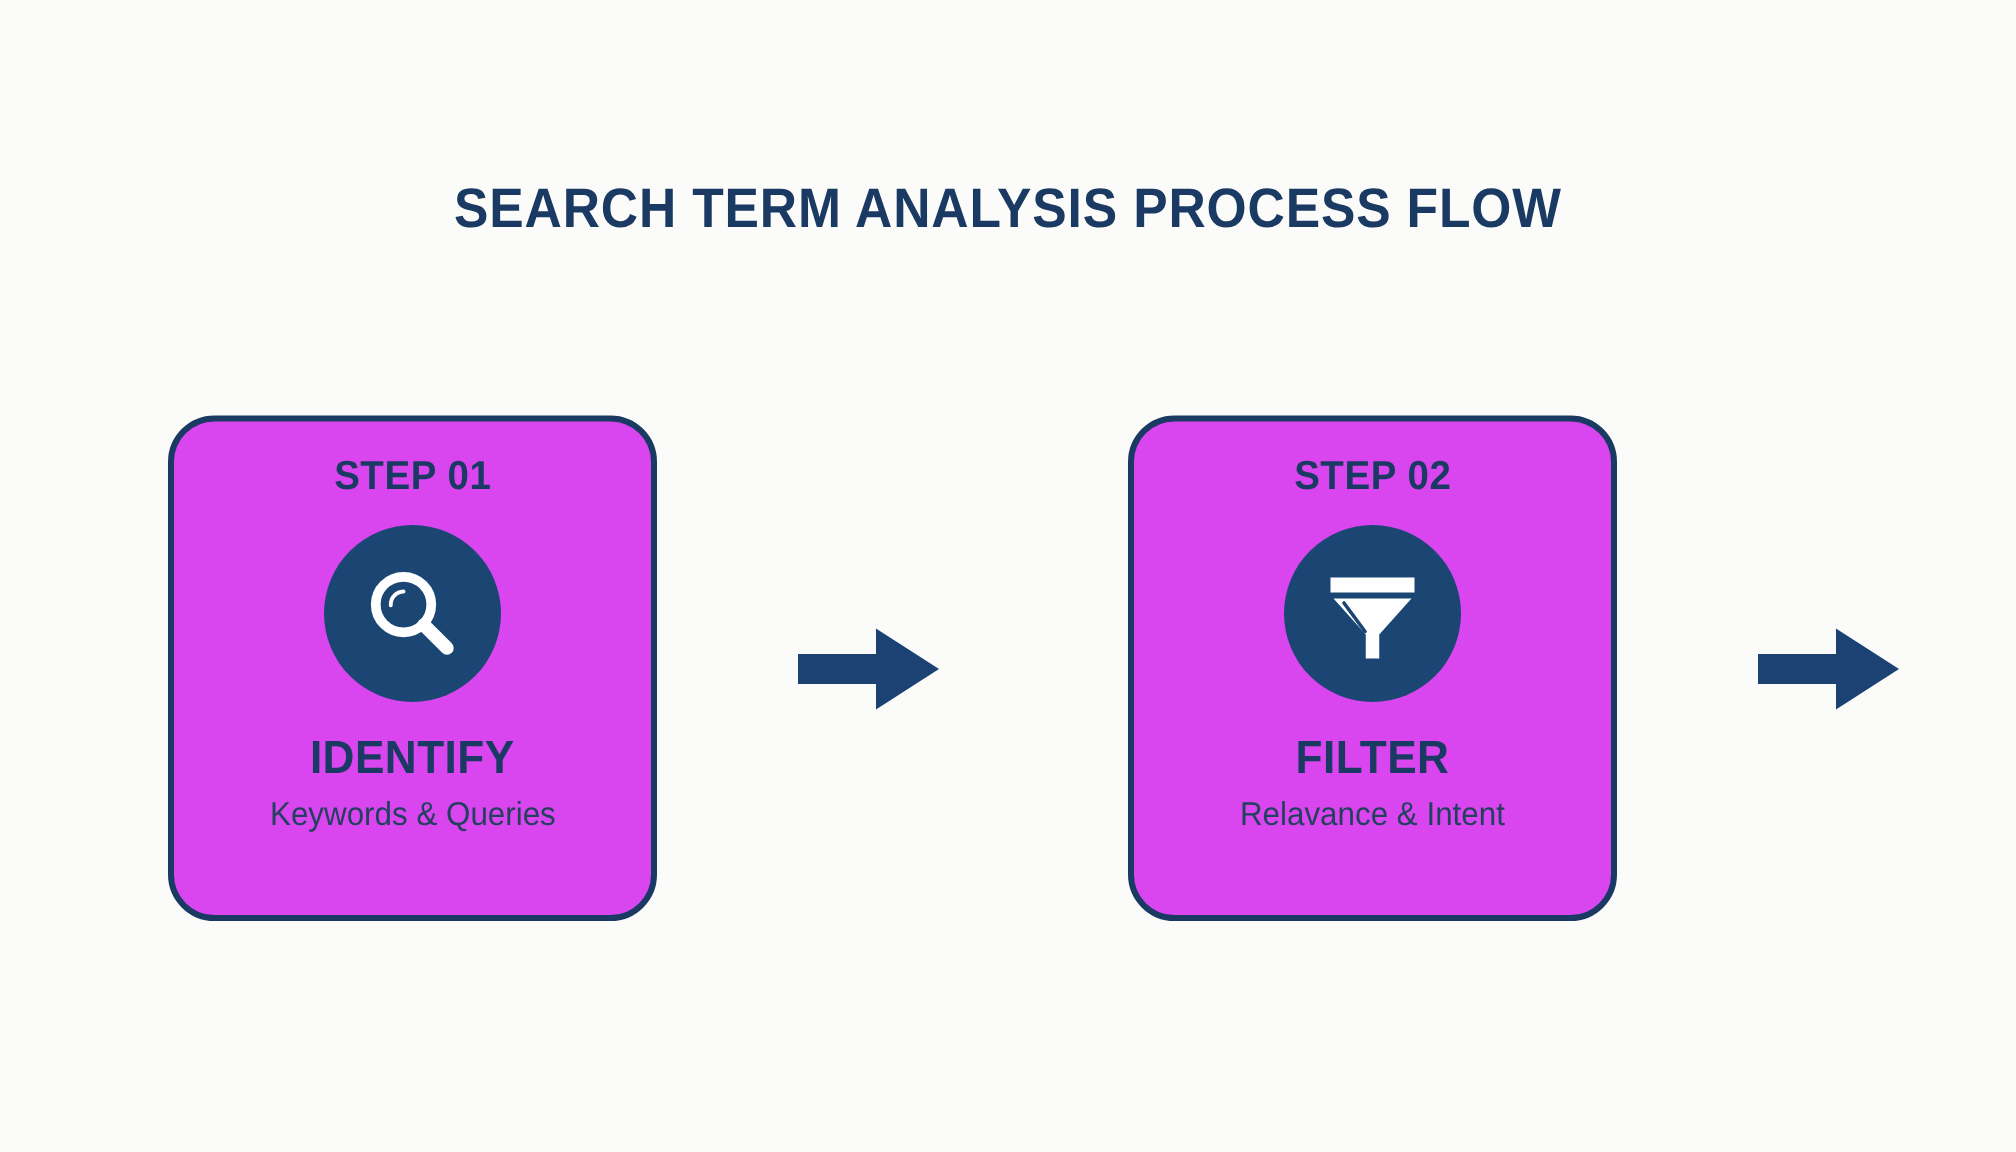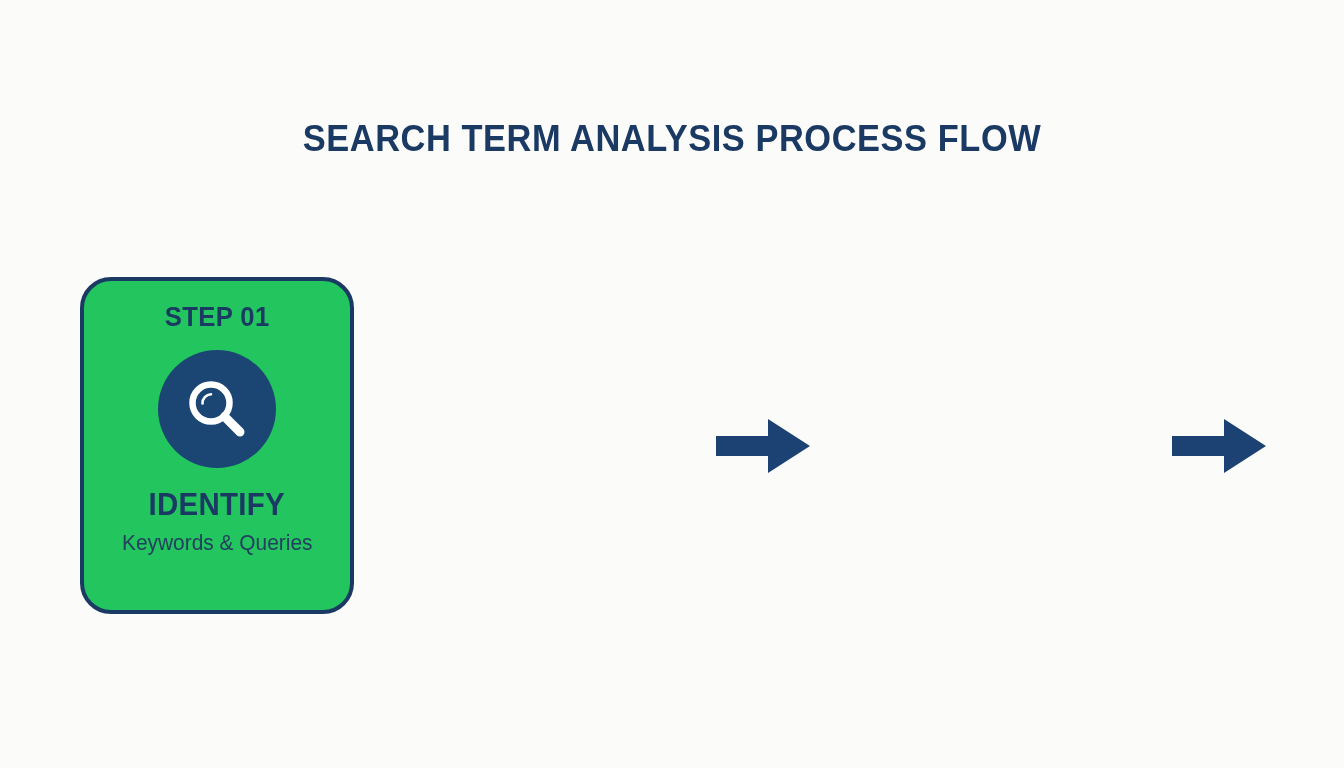--- a/index.html
+++ b/index.html
@@ -45,29 +45,30 @@
     width: 1186px;
     height: 337px;
     display: flex;
     flex-direction: row;
     align-items: center;
     justify-content: space-between;
   }
 
   .card {
     box-sizing: border-box;
-    width: 274px;
+    width: 326px;
     height: 337px;
     border: 4.5px solid #1b3a63;
     border-radius: 31px;
-    background: #22c55e;
+    background: #d946ef;
     display: flex;
     flex-direction: column;
     align-items: center;
     padding-top: 21px;
+    margin-left: 32px;
   }
 
   .step-label {
     font-family: "Liberation Sans Narrow", "Liberation Sans", sans-serif;
     font-size: 27px;
     font-weight: bold;
     color: #1b3a63;
     letter-spacing: 0.4px;
     transform: scaleX(0.95);
   }
@@ -141,20 +142,34 @@
       <div class="card-title">IDENTIFY</div>
       <div class="card-sub">Keywords &amp; Queries</div>
     </div>
 
     <div class="arrow">
       <svg width="94" height="58" viewBox="0 0 94 58">
         <path d="M0 19 L52 19 L52 2 L94 29 L52 56 L52 39 L0 39 Z" fill="#1b4273"></path>
       </svg>
     </div>
 
+    <div class="card">
+      <div class="step-label">STEP 02</div>
+
+      <div class="icon-circle">
+        <svg width="72" height="72" viewBox="0 0 72 72">
+          <rect x="8" y="12" width="56" height="10" fill="#ffffff"></rect>
+          <path d="M10 26 L62 26 L40.5 50 L40.5 66 L31.5 66 L31.5 50 Z" fill="#ffffff"></path>
+          <line x1="17" y1="29" x2="31" y2="48" stroke="#1b4674" stroke-width="2.4" stroke-linecap="round"></line>
+        </svg>
+      </div>
+
+      <div class="card-title">FILTER</div>
+      <div class="card-sub">Relavance &amp; Intent</div>
+    </div>
 
     <div class="arrow">
       <svg width="94" height="58" viewBox="0 0 94 58">
         <path d="M0 19 L52 19 L52 2 L94 29 L52 56 L52 39 L0 39 Z" fill="#1b4273"></path>
       </svg>
     </div>
 
 
   </div>
 </div>

